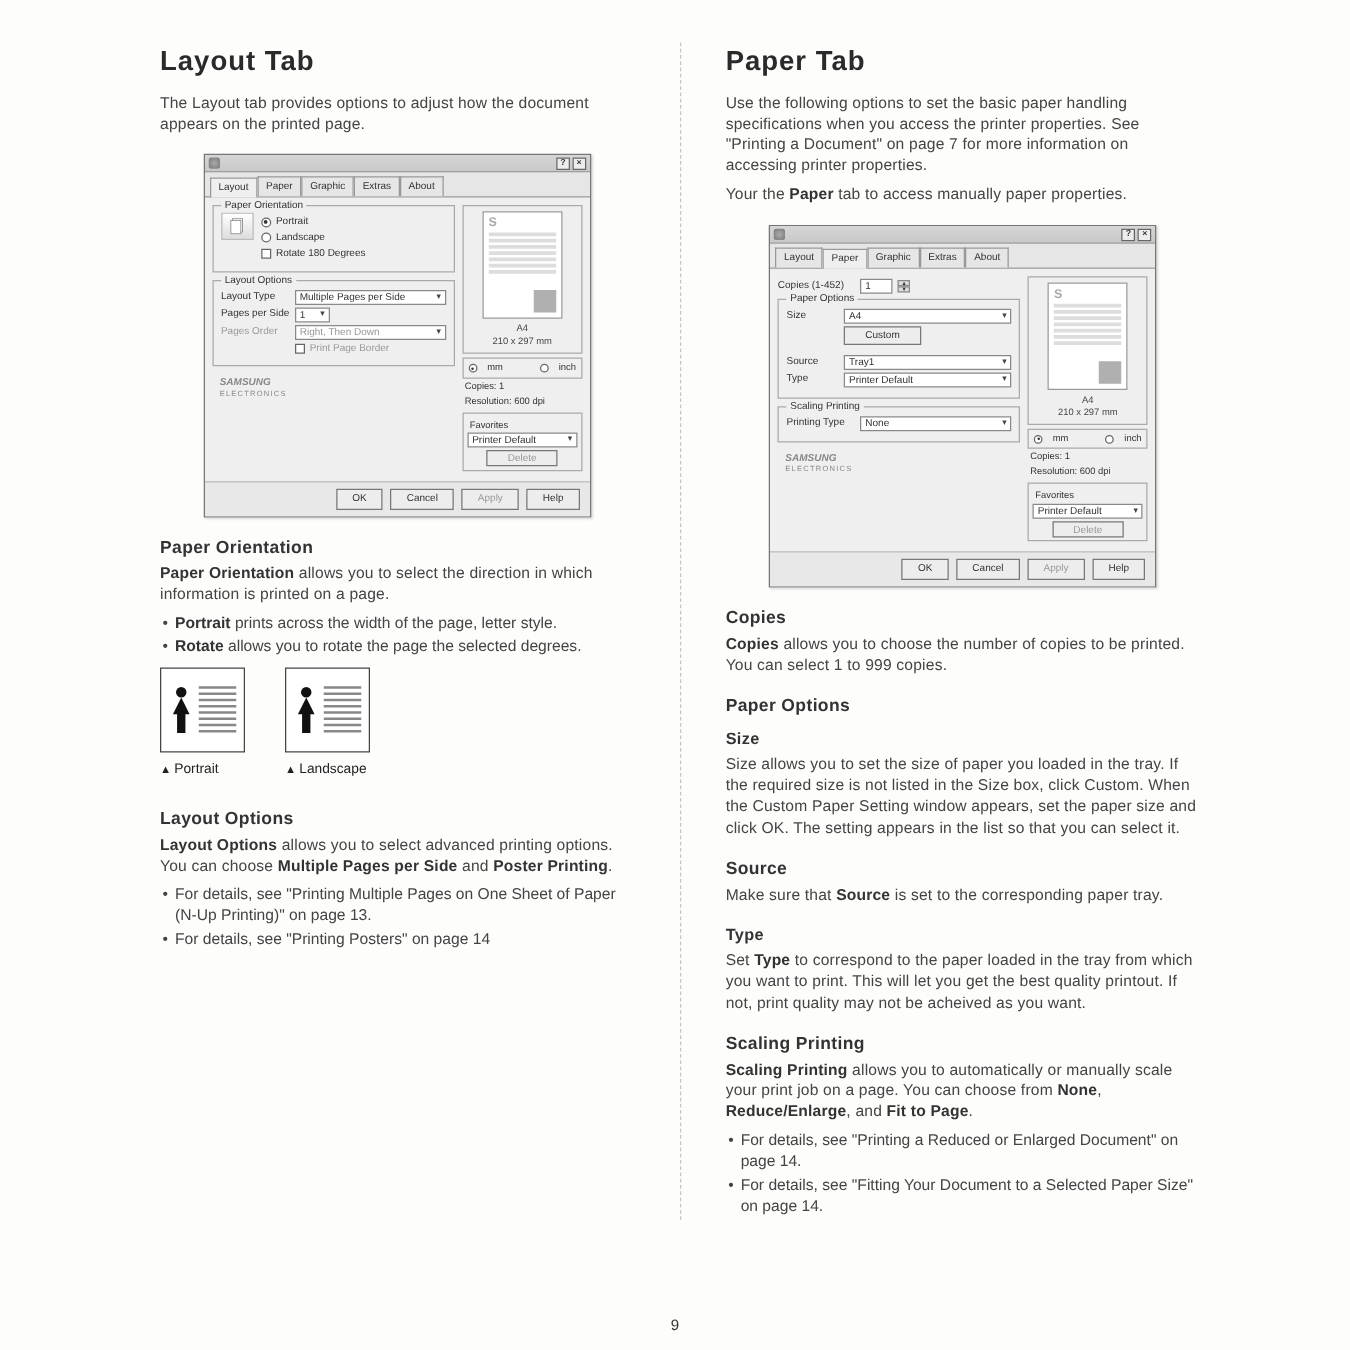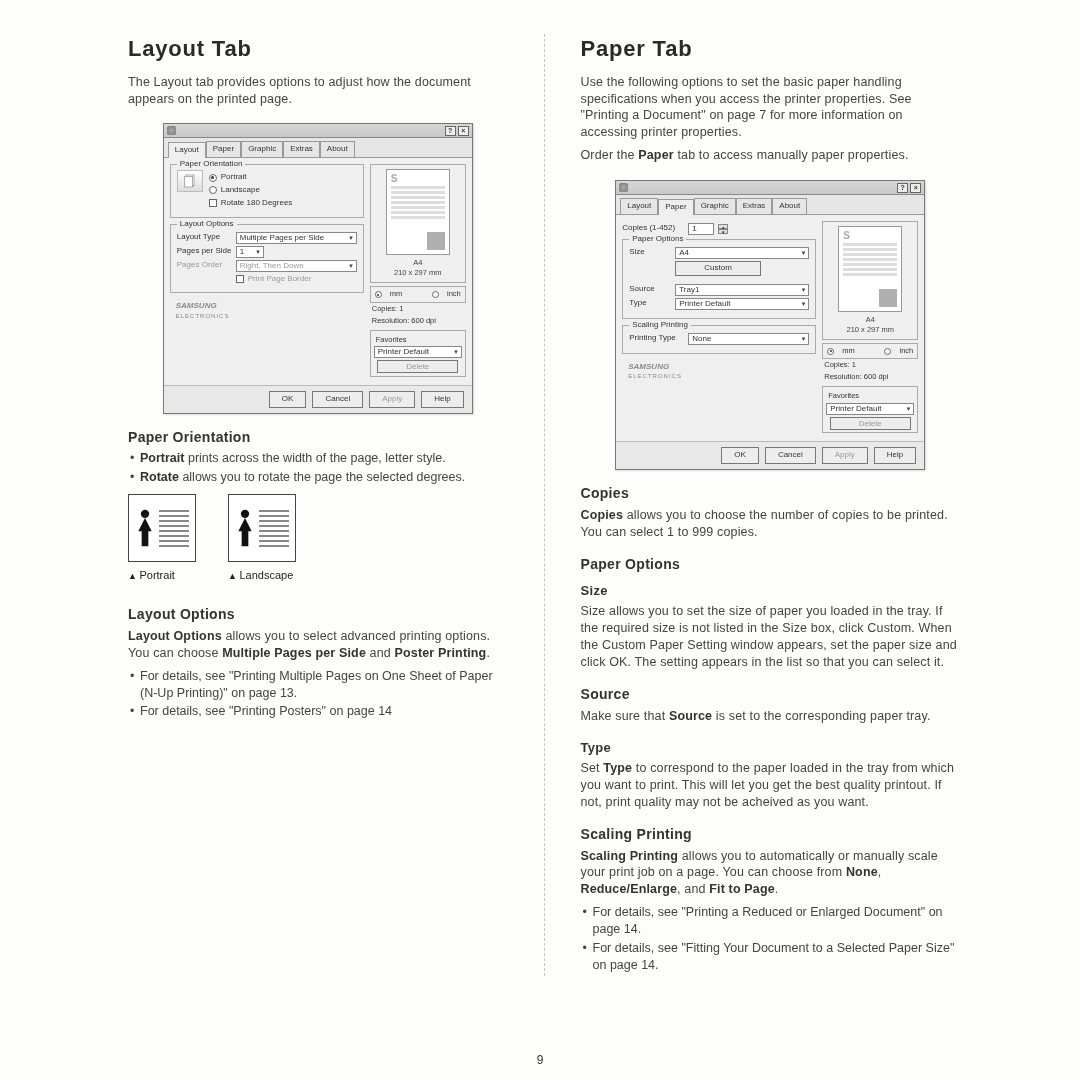--- a/index.html
+++ b/index.html
@@ -85,21 +85,21 @@
   .mini-page .sletter{font-size:10px;font-weight:bold;color:#aaa;position:absolute;top:2px;left:4px;}
   .mini-line{height:3px;background:#ddd;}
   .mini-square{width:18px;height:18px;background:#b0b0b0;margin-top:auto;align-self:flex-end;}
   .preview-caption{font-size:7.5px;text-align:center;color:#444;}
   .unit-row{display:flex;gap:8px;font-size:7.5px;border:1px solid #aaa;padding:2px 4px;align-items:center;}
   .unit-row .radio{width:7px;height:7px;}
   .info-line{font-size:7.5px;padding:1px 2px;}
   .fav-box{border:1px solid #aaa;padding:3px;}
   .btn-row { display:flex; justify-content:flex-end; gap:6px; padding:5px 8px; background:#e8e8e8; border-top:1px solid #bbb;}
   .btn { padding:2px 12px; background:#ededed;border:1px solid #777; font-size:8px; }
-  .btn.sm{padding:1px 28px;}
+  .btn.sm{padding:1px 16px;}
   .logo { font-size:8px; font-style:italic; font-weight:bold; color:#888; padding:2px 6px;}
   .logo .sub{font-size:6px;display:block;font-style:normal;font-weight:normal;letter-spacing:1px;}
   .iconbox{width:26px;height:22px;border:1px solid #bbb;background:linear-gradient(#fff,#ddd);display:flex;align-items:center;justify-content:center;}
   .iconbox svg{width:16px;height:16px;}
   .spinner{display:flex;flex-direction:column;}
   .spin-btn{width:10px;height:5px;background:#ddd;border:1px solid #888;font-size:5px;text-align:center;line-height:4px;}
   
   .thumbpair { display:flex; gap:30px; margin-top:8px; margin-bottom:2px;}
   .thumb { width:70px; }
   .thumb-frame { width:68px;height:68px;border:1px solid #444;background:#fff;display:flex;align-items:center;justify-content:center;padding:6px;gap:4px;}
@@ -231,20 +231,21 @@
       </div>
       <div class="btn-row">
         <span class="btn">OK</span>
         <span class="btn">Cancel</span>
         <span class="btn disabled">Apply</span>
         <span class="btn">Help</span>
       </div>
     </div>
 
     <div class="subhead">Paper Orientation</div>
+    <p><span class="bold">Paper Orientation</span><span> allows you to select the direction in which information is printed on a page.</span></p>
     <ul>
       <li><span class="bold">Portrait</span><span> prints across the width of the page, letter style.</span></li>
       <li><span class="bold">Rotate</span><span> allows you to rotate the page the selected degrees.</span></li>
     </ul>
 
     <div class="thumbpair">
       <div class="thumb">
         <div class="thumb-frame portrait">
           <svg viewBox="0 0 24 48">
               <circle cx="12" cy="7" r="5" fill="#111"></circle>
@@ -292,21 +293,21 @@
       <li>For details, see "Printing Multiple Pages on One Sheet of Paper (N-Up Printing)" on page 13.</li>
       <li>For details, see "Printing Posters" on page 14</li>
     </ul>
   </div>
 
   <div class="divider"></div>
 
   <div class="col">
     <h1 class="section">Paper Tab</h1>
     <p>Use the following options to set the basic paper handling specifications when you access the printer properties. See "Printing a Document" on page 7 for more information on accessing printer properties.</p>
-    <p><span>Order the </span><span class="bold">Paper</span><span> tab to access manually paper properties.</span></p>
+    <p><span>Your the </span><span class="bold">Paper</span><span> tab to access manually paper properties.</span></p>
 
     <div class="dialog">
       <div class="titlebar">
         <div class="icon"></div>
         <div class="wbtns">
           <div class="wbtn">?</div>
           <div class="wbtn">×</div>
         </div>
       </div>
       <div class="tabs">

